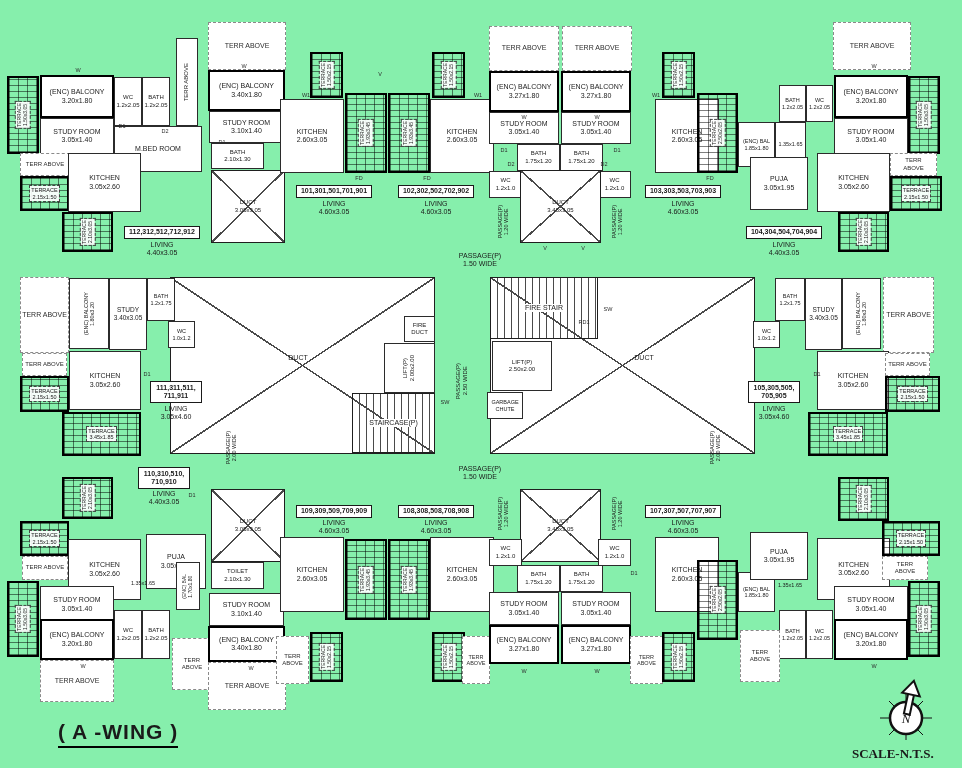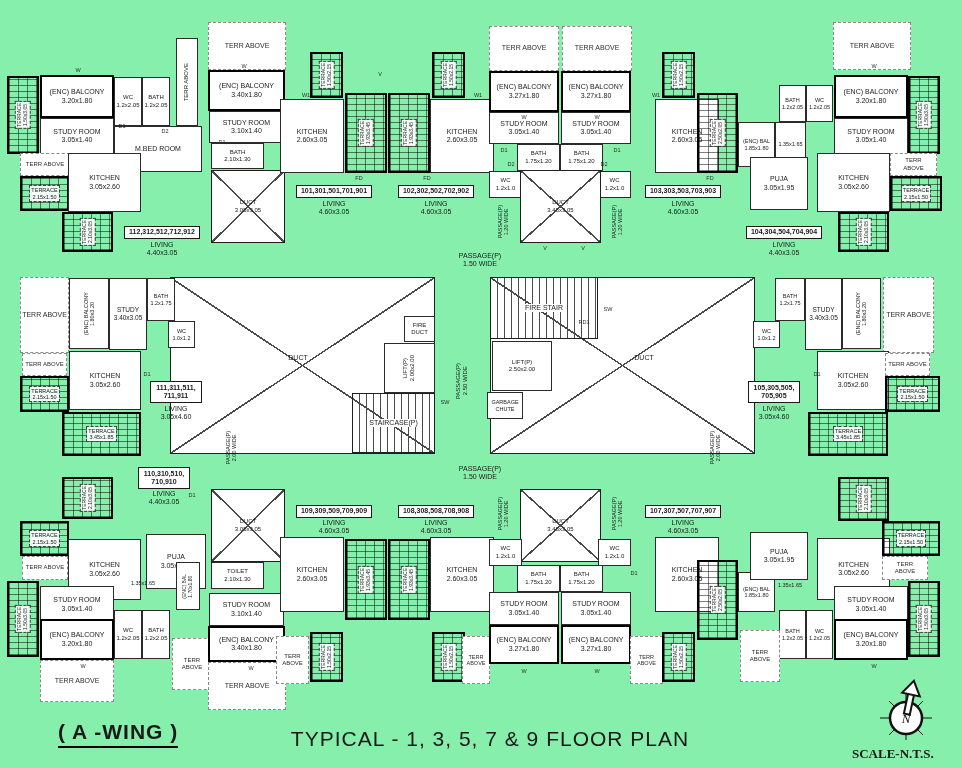--- a/index.html
+++ b/index.html
@@ -33,21 +33,20 @@
   .scale-label{position:absolute;font-family:"Liberation Serif","DejaVu Serif",serif;
       font-weight:bold;font-size:13px;}
   .compass{position:absolute;}
   .compass-n{font-family:"Liberation Serif","DejaVu Serif",serif;font-style:italic;}
 </style>
 </head>
 <body>
 
 <div id="canvas">
   <div class="title-wing" style="left:58px;top:720px;">( A -WING )</div>
-  <div class="title-main" style="left:260px;top:727px;width:460px;">TYPICAL - 1, 3, 5, 7 &amp; 9 FLOOR PLAN</div>
 
   <svg class="compass" style="left:872px;top:678px;" width="68" height="64" viewBox="0 0 68 64">
     <g stroke="#111" stroke-width="1">
       <line x1="34" y1="14" x2="34" y2="62"></line>
       <line x1="8" y1="40" x2="60" y2="40"></line>
       <line x1="17" y1="23" x2="51" y2="57"></line>
       <line x1="51" y1="23" x2="17" y2="57"></line>
     </g>
     <circle cx="34" cy="40" r="16" fill="#fff" stroke="#111" stroke-width="2.5"></circle>
     <g transform="rotate(12 34 40)">

